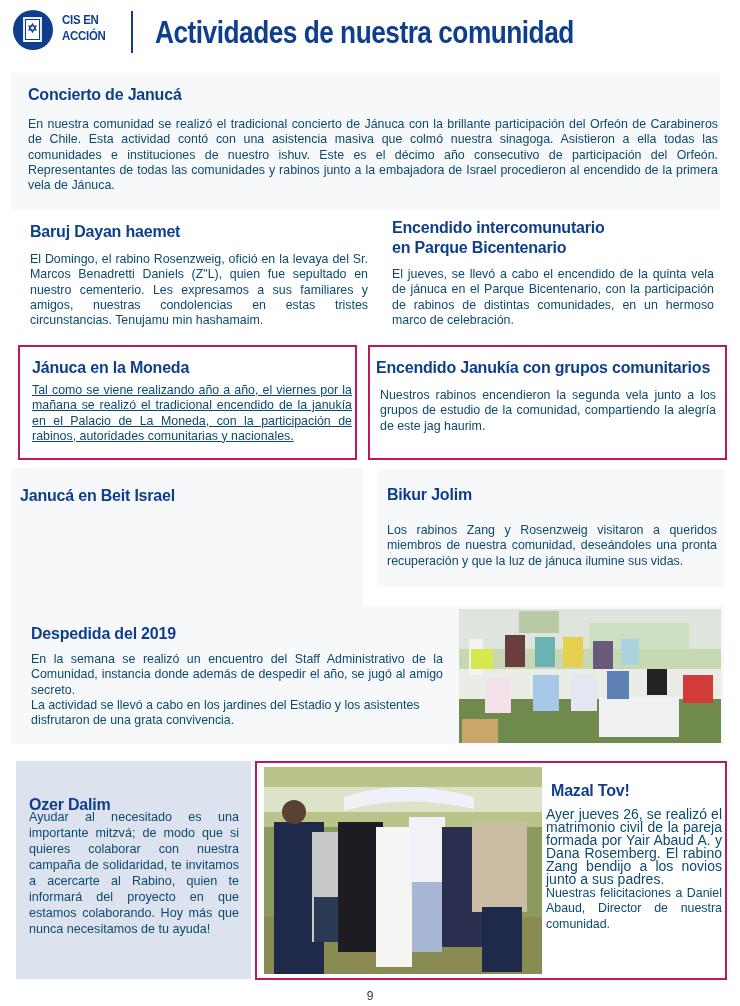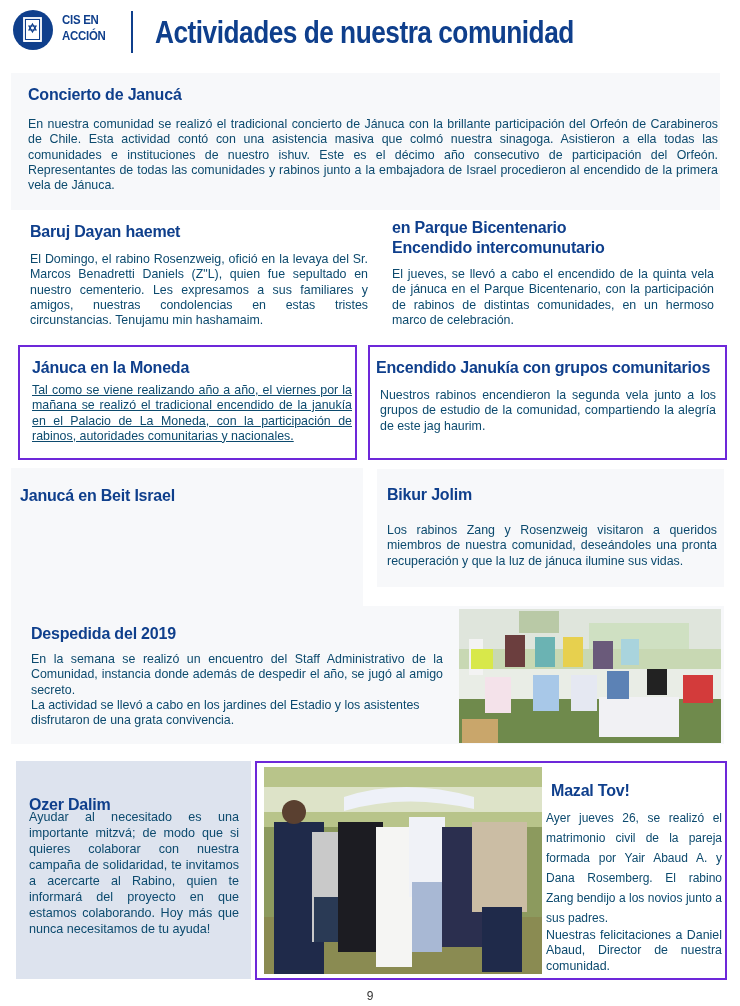--- a/index.html
+++ b/index.html
@@ -11,21 +11,21 @@
     .logo-circle { left: 13px; top: 10px; width: 40px; height: 40px; border-radius: 50%; background: #0f3f8c; }
     .logo-circle svg { position: absolute; left: 0; top: 0; }
     .brand { left: 62px; top: 12px; color: #0f3f8c; font-weight: bold; font-size: 13px; line-height: 16px; letter-spacing: -0.3px; transform: scaleX(0.88); transform-origin: left; }
     .header-divider { left: 131px; top: 11px; width: 2px; height: 42px; background: #0f3f8c; }
     .page-title { left: 155px; top: 14px; color: #0f3f8c; font-weight: bold; font-size: 32px; letter-spacing: -0.6px; transform: scaleX(0.82); transform-origin: left; white-space: nowrap; }
 
     
     .box { position: absolute; }
     .gray { background: #f7f8fa; }
     .lavender { background: #dde3ee; }
-    .bordered { border: 2px solid #6d28d9; background: #fff; }
+    .bordered { border: 2px solid #be185d; background: #fff; }
 
     .h { color: #0f3f8c; font-weight: bold; font-size: 16px; line-height: 20px; letter-spacing: -0.2px; }
     .p { font-size: 12.4px; line-height: 15.3px; color: #0c4a6e; text-align: justify; hyphens: auto; }
     .p.left { text-align: left; }
 
     .photo { position: absolute; overflow: hidden; }
     .page-num { left: 0; width: 740px; top: 989px; text-align: center; font-size: 12px; color: #333; }
   </style>
 </head>
 <body>
@@ -51,22 +51,22 @@
   <div class="p abs" style="left:17px; top:44px; width:690px;">En nuestra comunidad se realizó el tradicional concierto de Jánuca con la brillante participación del Orfeón de Carabineros de Chile. Esta actividad contó con una asistencia masiva que colmó nuestra sinagoga. Asistieron a ella todas las comunidades e instituciones de nuestro ishuv. Este es el décimo año consecutivo de participación del Orfeón. Representantes de todas las comunidades y rabinos junto a la embajadora de Israel procedieron al encendido de la primera vela de Jánuca.</div>
 </div>
 
 <div class="box" style="left:18px; top:218px; width:352px; height:118px;">
   <div class="h abs" style="left:12px; top:4px;">Baruj Dayan haemet</div>
   <div class="p abs" style="left:12px; top:34px; width:338px;">El Domingo, el rabino Rosenzweig, ofició en la levaya del Sr. Marcos Benadretti Daniels (Z"L), quien fue sepultado en nuestro cementerio. Les expresamos a sus familiares y amigos, nuestras condolencias en estas tristes circunstancias. Tenujamu min hashamaim.</div>
 </div>
 
 <div class="box" style="left:380px; top:212px; width:340px; height:122px;">
   <div class="h abs" style="left:12px; top:6px;">
+    <div>Encendido intercomunutario</div>
     <div>en Parque Bicentenario</div>
-    <div>Encendido intercomunutario</div>
   </div>
   <div class="p abs" style="left:12px; top:55px; width:322px;">El jueves, se llevó a cabo el encendido de la quinta vela de jánuca en el Parque Bicentenario, con la participación de rabinos de distintas comunidades, en un hermoso marco de celebración.</div>
 </div>
 
 <div class="box bordered" style="left:18px; top:345px; width:339px; height:115px;">
   <div class="h abs" style="left:12px; top:11px;">Jánuca en la Moneda</div>
   <div class="p abs" style="left:12px; top:36px; width:320px;text-decoration:underline;">Tal como se viene realizando año a año, el viernes por la mañana se realizó el tradicional encendido de la janukía en el Palacio de La Moneda, con la participación de rabinos, autoridades comunitarias y nacionales.</div>
 </div>
 
 <div class="box bordered" style="left:368px; top:345px; width:359px; height:115px;">
@@ -137,18 +137,18 @@
       <rect x="145" y="50" width="36" height="80" fill="#f0f2f7"></rect>
       <rect x="148" y="115" width="30" height="70" fill="#a8b8d4"></rect>
       <rect x="178" y="60" width="40" height="120" fill="#2b2f4f"></rect>
       <rect x="208" y="55" width="55" height="90" fill="#cbbda4"></rect>
       <rect x="218" y="140" width="40" height="65" fill="#1f2a4a"></rect>
       <path d="M80 30 Q140 10 210 30 L210 42 Q140 26 80 44 Z" fill="#eef1f8"></path>
     </svg>
   </div>
   <div class="h abs" style="left:294px; top:18px;">Mazal Tov!</div>
   <div class="abs" style="left:289px; top:45px; width:176px;">
-    <div class="p" style="font-size:12px; line-height:20px;">Ayer jueves 26, se realizó el matrimonio civil de la pareja formada por Yair Abaud A. y Dana Rosemberg. El rabino Zang bendijo a los novios junto a sus padres.</div>
+    <div class="p" style="font-size:14px; line-height:13px;">Ayer jueves 26, se realizó el matrimonio civil de la pareja formada por Yair Abaud A. y Dana Rosemberg. El rabino Zang bendijo a los novios junto a sus padres.</div>
     <div class="p" style="font-size:12.4px; line-height:15.4px;">Nuestras felicitaciones a Daniel Abaud, Director de nuestra comunidad.</div>
   </div>
 </div>
 
 <div class="abs page-num">9</div>
 
 </body></html>

